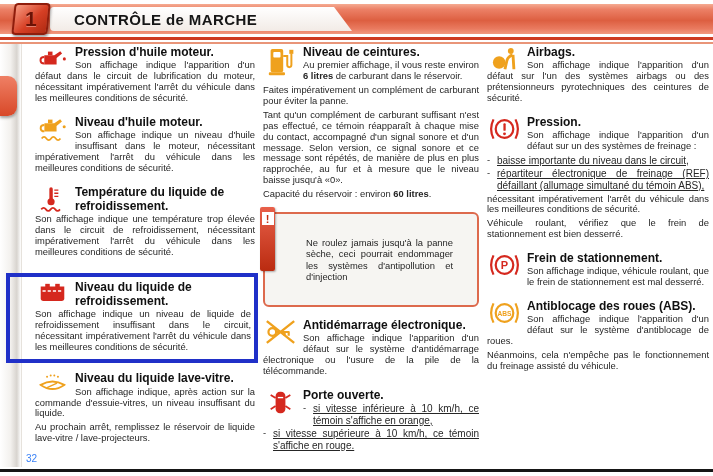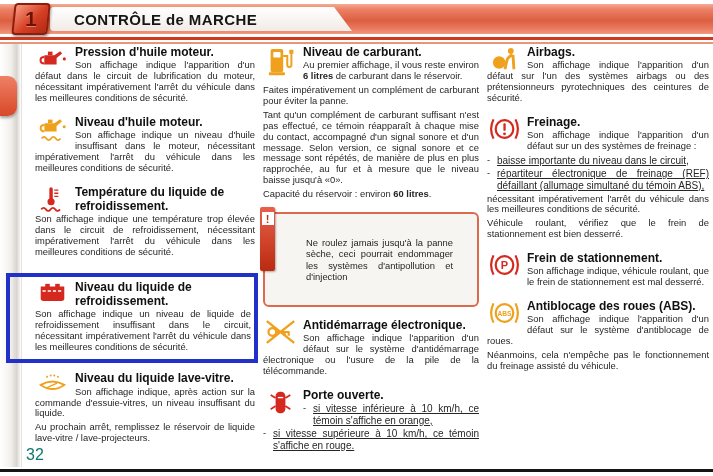--- a/index.html
+++ b/index.html
@@ -24,21 +24,21 @@
                text-shadow:0 1px 0 rgba(255,255,255,.35);}
 
   
   .gutter{position:absolute;left:0;top:44px;bottom:9px;width:21px;
           background:linear-gradient(90deg,#ffffff 0%,#f3f1ee 50%,#d8d4cf 80%,#ffffff 100%);
           border-right:1px solid #e6e2dc;}
   .tab{position:absolute;left:0;top:76px;width:17px;height:40px;
        background:linear-gradient(180deg,#ef8065,#d84828);
        border-radius:0 9px 9px 0;box-shadow:0 2px 3px rgba(0,0,0,.35);}
   .bline{position:absolute;left:0;bottom:4px;right:0;height:3px;background:#161616;}
-  .pnum{position:absolute;left:26px;bottom:12px;font-size:16px;color:#0f766e;}
+  .pnum{position:absolute;left:26px;bottom:12px;font-size:10px;color:#3b82f6;}
 
   
   .cols{position:absolute;left:35px;top:45px;width:674px;display:grid;
         grid-template-columns:220px 216px 222px;column-gap:8px;}
   .sec{margin-bottom:8px;}
   .sec::after{content:"";display:block;clear:both;}
   .ic{float:left;width:34px;min-height:24px;margin:1px 6px 0 0;display:flex;justify-content:center;align-items:flex-start;}
   h3{margin:0 0 1px;font-size:12px;line-height:1.18;color:#101010;font-weight:bold;}
   .bd{margin:0 0 3px;font-size:9.4px;line-height:1.16;text-align:justify;}
   .bul{display:flex;margin:0 0 2px;}
@@ -157,21 +157,21 @@
       <div class="sec">
         <span class="ic">
           <svg viewBox="0 0 30 34" width="27" height="31">
             <rect x="4" y="3" width="14" height="26" rx="2" fill="#efa11d"></rect>
             <rect x="2" y="29" width="18" height="3.4" rx="1.2" fill="#efa11d"></rect>
             <rect x="7" y="6.5" width="8" height="6" rx="1" fill="#ffffff"></rect>
             <path d="M18 11 h4.5 v10 a2.3 2.3 0 0 0 4.6 0 v-13" stroke="#efa11d" stroke-width="2.2" fill="none"></path>
             <rect x="24.8" y="4" width="4.5" height="4.5" fill="#efa11d"></rect>
           </svg>
         </span>
-        <h3>Niveau de carburant.</h3>
+        <h3>Niveau de ceintures.</h3>
         <p class="bd"><span>Au premier affichage, il vous reste environ </span><b>6 litres</b><span> de carburant dans le réservoir.</span></p>
         <p class="bd">Faites impérativement un complément de carburant pour éviter la panne.</p>
         <p class="bd">Tant qu'un complément de carburant suffisant n'est pas effectué, ce témoin réapparaît à chaque mise du contact, accompagné d'un signal sonore et d'un message. Selon version, ce signal sonore et ce message sont répétés, de manière de plus en plus rapprochée, au fur et à mesure que le niveau baisse jusqu'à «0».</p>
         <p class="bd"><span>Capacité du réservoir : environ </span><b>60 litres</b><span>.</span></p>
       </div>
 
       <div class="warn">
         <div class="rib">
           <span class="sq">!</span>
         </div>
@@ -229,21 +229,21 @@
       <div class="sec">
         <span class="ic">
           <svg viewBox="0 0 36 28" width="33" height="26">
             <path d="M6 3.5 Q0.8 14 6 24.5" stroke="#d5281e" stroke-width="2.4" fill="none"></path>
             <path d="M30 3.5 Q35.2 14 30 24.5" stroke="#d5281e" stroke-width="2.4" fill="none"></path>
             <circle cx="18" cy="14" r="9.6" fill="none" stroke="#d5281e" stroke-width="2.4"></circle>
             <rect x="16.8" y="7.8" width="2.5" height="8.2" rx="1" fill="#d5281e"></rect>
             <circle cx="18" cy="19.3" r="1.6" fill="#d5281e"></circle>
           </svg>
         </span>
-        <h3>Freinage.</h3>
+        <h3>Pression.</h3>
         <p class="bd">Son affichage indique l'apparition d'un défaut sur un des systèmes de freinage :</p>
         <div class="bul">
             <span class="d"></span>
             <span class="t">baisse importante du niveau dans le circuit,</span>
           </div>
         <div class="bul">
             <span class="d"></span>
             <span class="t">répartiteur électronique de freinage (REF) défaillant (allumage simultané du témoin ABS),</span>
           </div>
         <p class="bd">nécessitant impérativement l'arrêt du véhicule dans les meilleures conditions de sécurité.</p>

